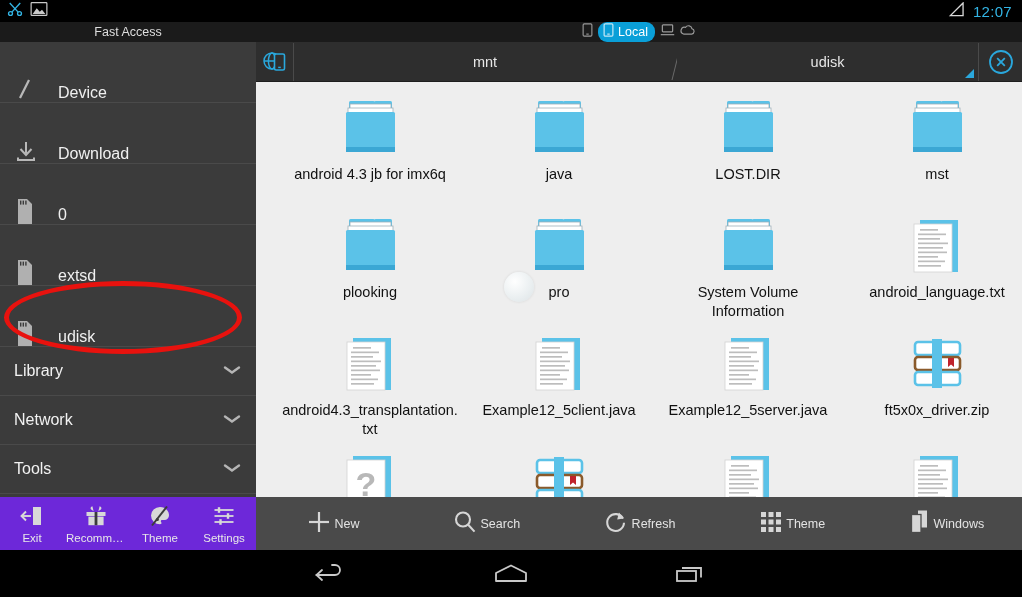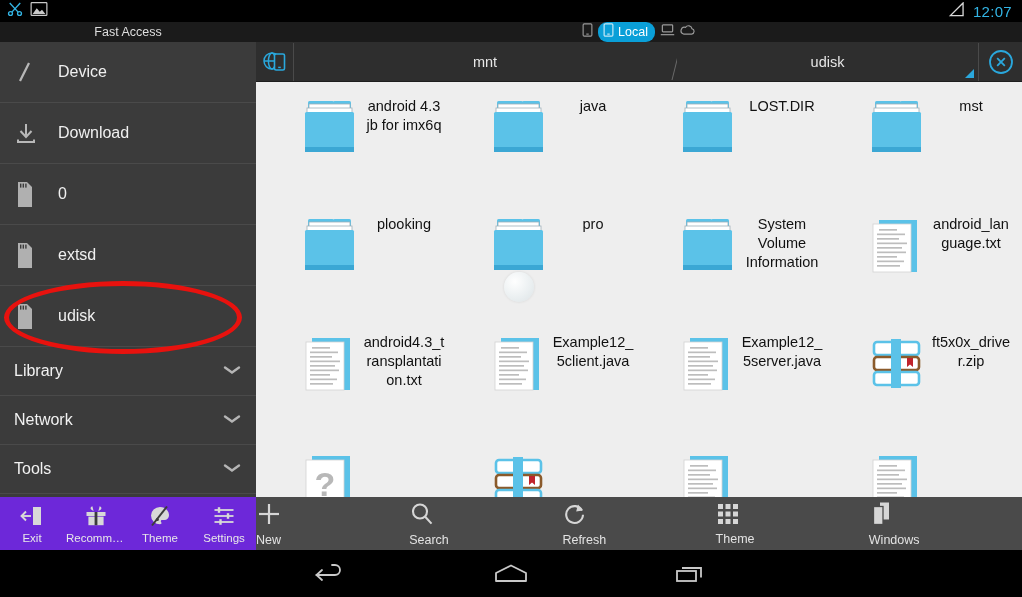--- a/index.html
+++ b/index.html
@@ -35,21 +35,21 @@
     padding:1px 7px 2px 5px; border-radius:9px;
   }
   .tabicon { opacity:.75; }
 
   
   .sidebar {
     position:absolute; left:0; top:42px; width:256px; height:455px;
     background:#3b3b3b;
   }
   .side-row {
-    height:61px; display:flex; align-items:center;
+    height:61px; display:flex; align-items:flex-end;
     border-bottom:1px solid #4a4a4a;
     padding-left:14px; color:#f2f2f2;
   }
   .side-row .ico { width:44px; display:flex; align-items:center; justify-content:flex-start; }
   .side-row .lbl { font-size:16px; color:#f0f0f0; }
   .side-section {
     height:49px; display:flex; align-items:center;
     border-bottom:1px solid #4a4a4a;
     padding:0 14px; color:#f2f2f2; font-size:16px;
   }
@@ -107,21 +107,21 @@
   }
 
   
   .filepane {
     position:absolute; left:256px; top:82px; width:766px; height:415px;
     background:#eeeeee; overflow:hidden;
   }
   .filegrid { display:flex; flex-wrap:wrap; padding-top:4px; }
   .filecell {
     width:189px; min-height:118px;
-    display:flex; flex-direction:row; align-items:flex-start;
+    display:flex; flex-direction:column; align-items:center;
     padding-top:6px;
     padding-left:39px;
   }
   .filecell .iconbox { height:68px; display:flex; align-items:flex-end; justify-content:center; }
   .filecell .fname {
     margin-top:5px; width:176px; text-align:center;
     font-size:14.5px; color:#111; line-height:19px;
     word-wrap:break-word; overflow-wrap:anywhere;
   }
   
@@ -132,21 +132,21 @@
     box-shadow: 0 0 3px rgba(0,0,0,.10);
     pointer-events:none;
   }
 
   
   .maintoolbar {
     position:absolute; left:256px; top:497px; width:766px; height:53px;
     background:#4a4a4a; display:flex; align-items:center;
   }
   .mt-item {
-    flex:1; display:flex; flex-direction:column; align-items:flex-start; justify-content:center;
+    flex:1; display:flex; flex-direction:row; align-items:center; justify-content:center;
     gap:3px; color:#e3e3e3; font-size:12.5px;
   }
 
   
   .navbar {
     position:absolute; left:0; top:550px; width:1022px; height:47px;
     background:#000; display:flex; align-items:center; justify-content:center; gap:100px;
   }
   .navbtn { width:80px; height:47px; display:flex; align-items:center; justify-content:center; }
 </style>

